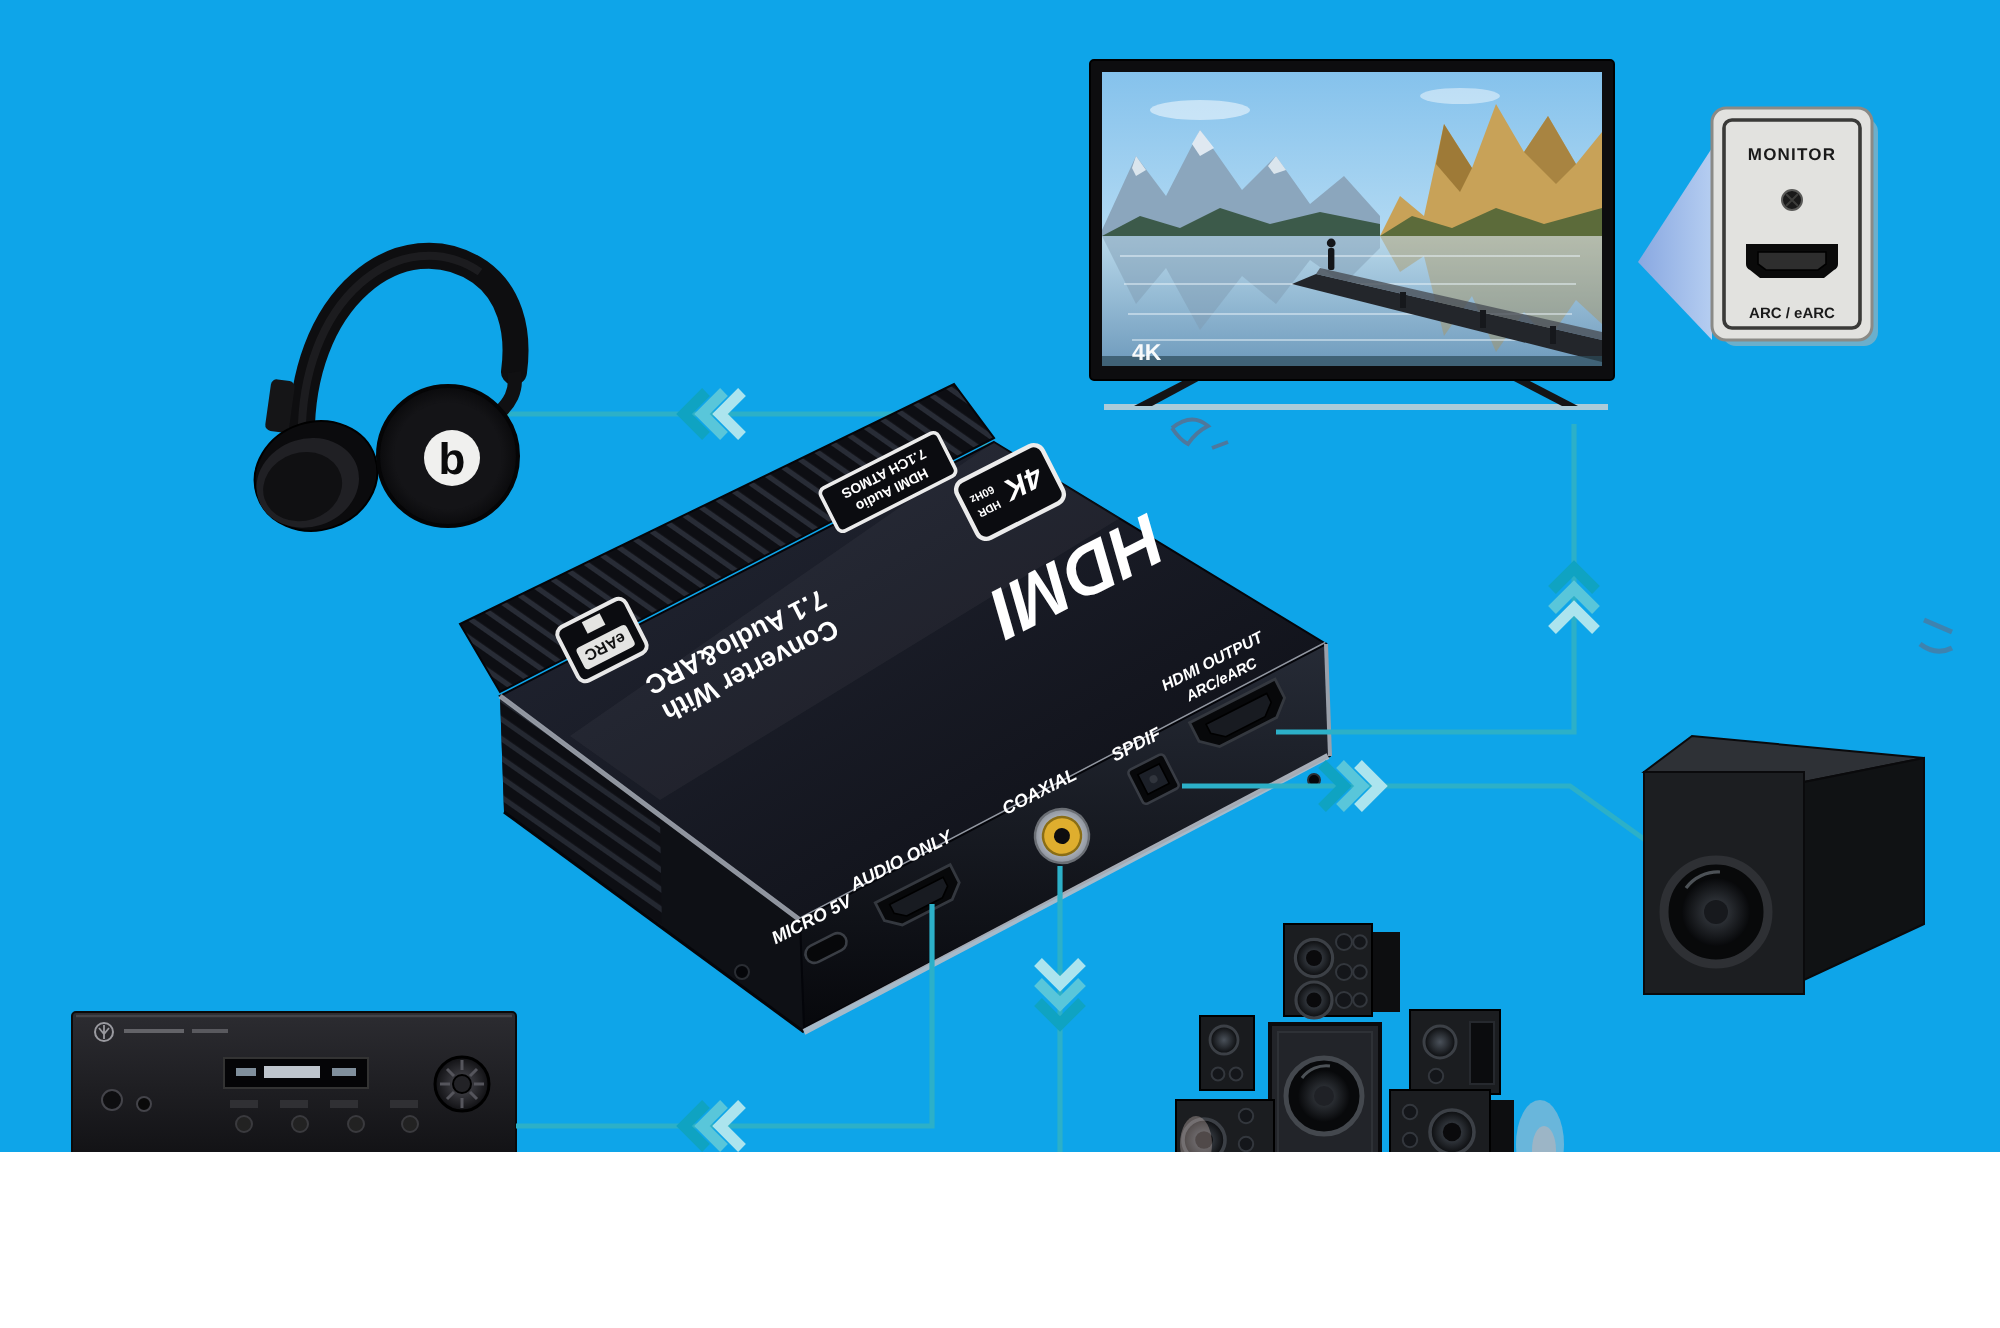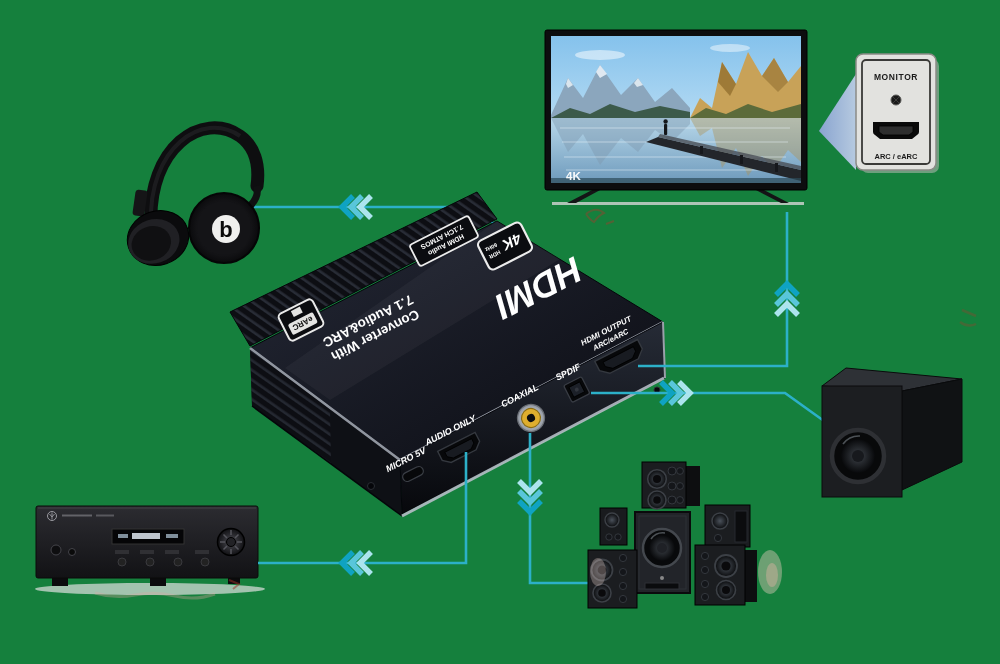--- a/index.html
+++ b/index.html
@@ -1,16 +1,16 @@
 <!DOCTYPE html>
 <html><head>
 <meta charset="utf-8">
 <style>
   html,body{margin:0;padding:0;background:#fff;}
-  .canvas{position:relative;width:1000px;height:664px;background:#15803d;overflow:hidden;
+  .canvas{position:relative;width:1000px;height:576px;background:#0ea5e9;overflow:hidden;
           font-family:"Liberation Sans",sans-serif;}
   svg{position:absolute;left:0;top:0;}
   text{font-family:"Liberation Sans",sans-serif;}
   .plbl{font-weight:bold;font-style:italic;fill:#ffffff;}
   .toplbl{font-weight:bold;fill:#ffffff;}
   .chv{fill:none;stroke-width:5.5;stroke-linecap:butt;stroke-linejoin:miter;}
   .cable{fill:none;stroke:#2cb0c8;stroke-width:2.6;}
 </style>
 </head>
 <body>

